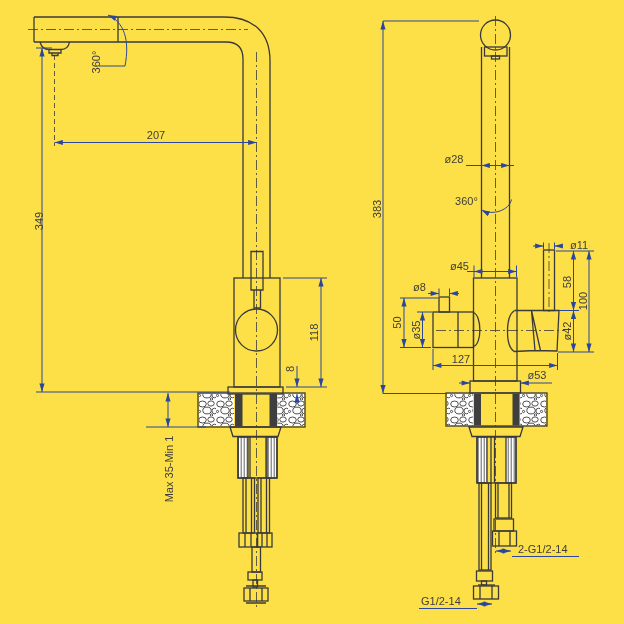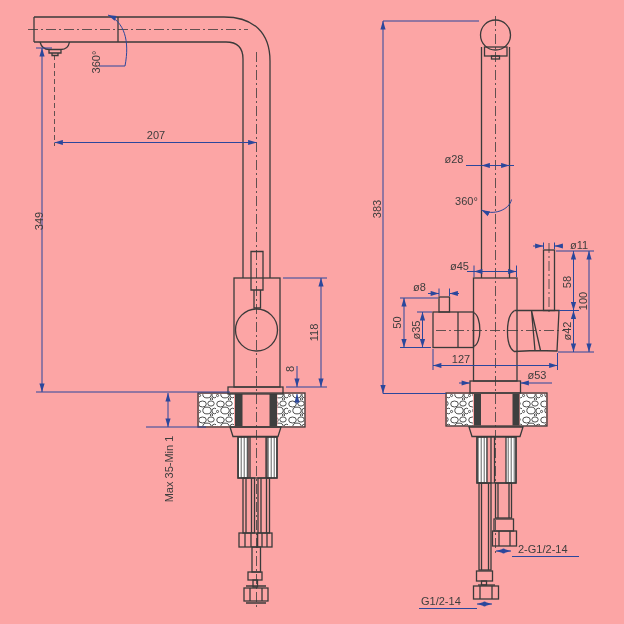--- a/index.html
+++ b/index.html
@@ -1,16 +1,16 @@
 <!DOCTYPE html>
 <html><head>
 <meta charset="utf-8">
 <style>
   html,body{margin:0;padding:0;background:#ffffff;}
-  .canvas{position:relative;width:624px;height:624px;background:#fca5a5;overflow:hidden;}
+  .canvas{position:relative;width:624px;height:624px;background:#fde047;overflow:hidden;}
   svg{display:block;}
   .geo{stroke:#3a3a3a;stroke-width:1.3;fill:none;}
   .cl{stroke:#3a3a3a;stroke-width:0.8;fill:none;stroke-dasharray:10 3 2 3;}
   .dashonly{stroke:#3a3a3a;stroke-width:0.8;fill:none;stroke-dasharray:5 3;}
   .dim{stroke:#2b479c;stroke-width:1;fill:none;}
   .dark{fill:#3f3f3f;stroke:none;}
   text{font-family:"Liberation Sans",sans-serif;font-size:11px;fill:#3d3d3d;stroke:none;}
 </style>
 </head>
 <body>

